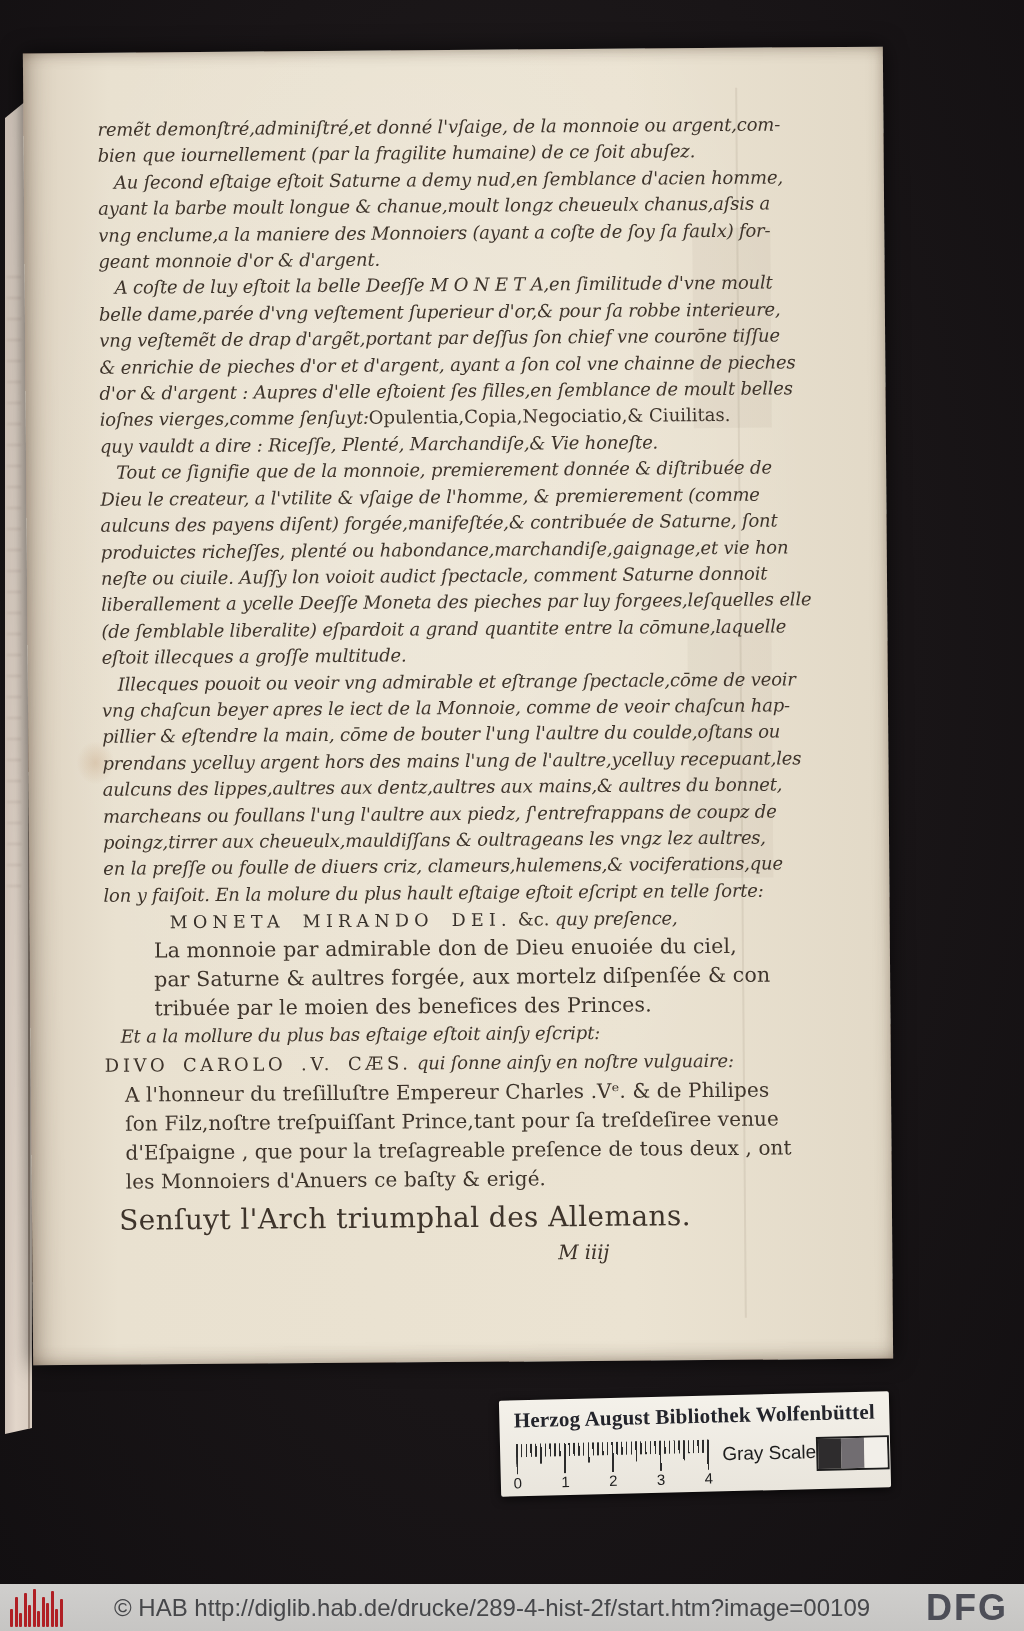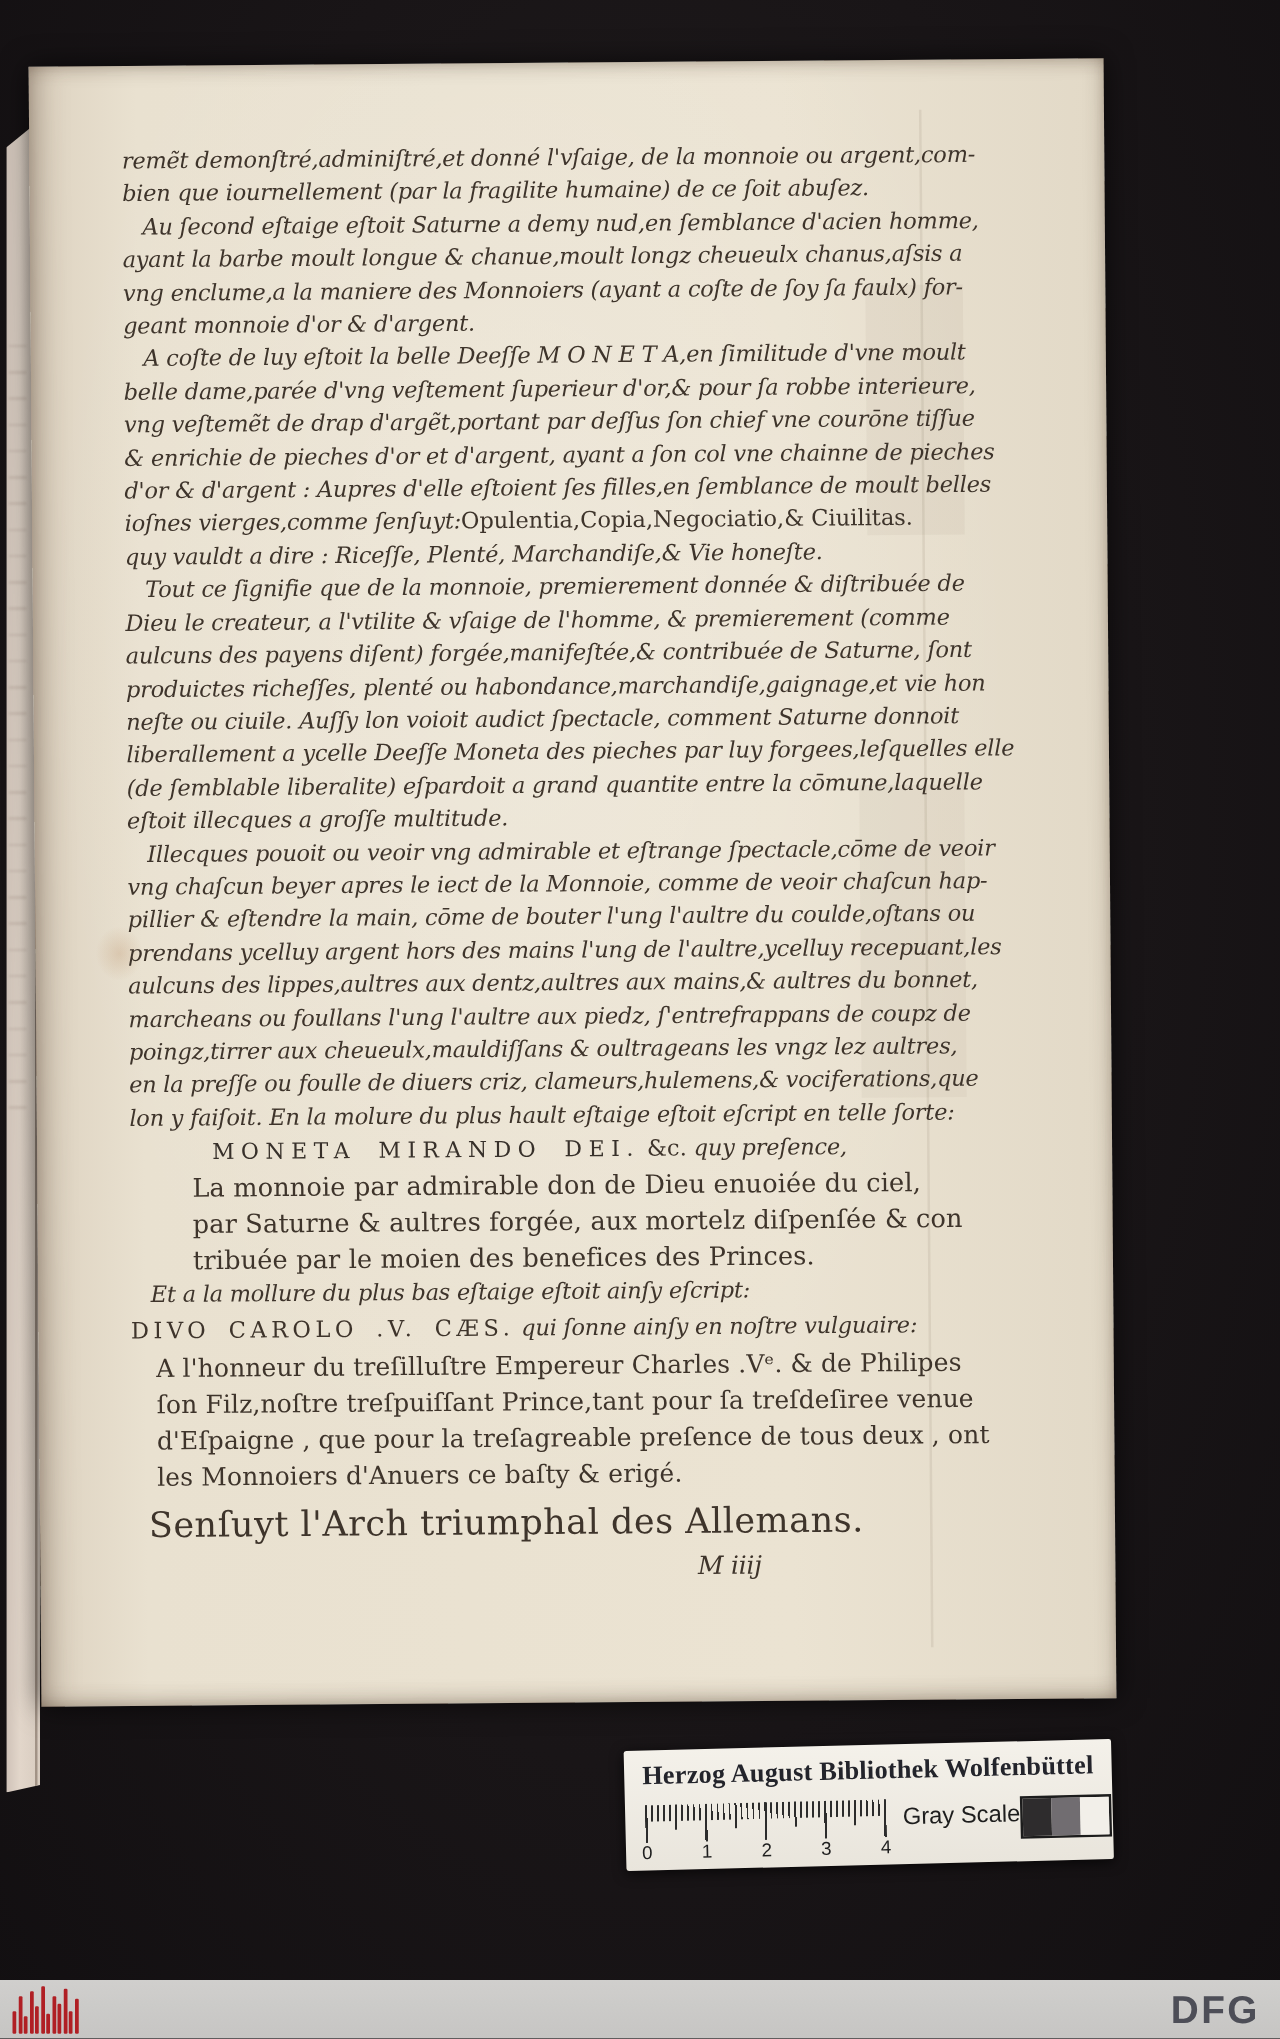--- a/index.html
+++ b/index.html
@@ -70,21 +70,21 @@
   #swatch-row .sw{width:23px;height:30px;}
 
   
   #footer{position:absolute;left:0;top:1584px;width:1024px;height:47px;
     background:linear-gradient(#d0cfcd,#c6c5c3);display:flex;align-items:center;}
   #hab-logo{position:absolute;left:10px;bottom:4px;height:40px;display:flex;align-items:flex-end;gap:1.5px;}
   #hab-logo i{display:block;width:3px;background:#b01f24;border-radius:1px;}
   #footer-url{position:absolute;left:114px;top:50%;transform:translateY(-50%);
     font-family:"Liberation Sans",sans-serif;font-size:24px;color:#46474a;letter-spacing:0;}
   #dfg-logo{position:absolute;right:16px;top:50%;transform:translateY(-50%);
-    font-family:"Liberation Sans",sans-serif;font-weight:800;font-size:31px;
+    font-family:"Liberation Sans",sans-serif;font-weight:800;font-size:36px;
     color:#4d4e57;letter-spacing:2px;}
 </style>
 </head>
 <body>
 
 <div id="canvas">
 
   <div id="sliver">
     <div class="ghost"></div>
     <div class="gutterline"></div>
@@ -171,16 +171,17 @@
         <i style="height: 34px;"></i>
         <i style="height: 22px;"></i>
         <i style="height: 38px;"></i>
         <i style="height: 16px;"></i>
         <i style="height: 30px;"></i>
         <i style="height: 24px;"></i>
         <i style="height: 36px;"></i>
         <i style="height: 18px;"></i>
         <i style="height: 28px;"></i>
       </div>
+    <div id="footer-url">© HAB http://diglib.hab.de/drucke/289-4-hist-2f/start.htm?image=00109</div>
     <div id="dfg-logo">DFG</div>
   </div>
 
 </div>
 
 </body></html>

